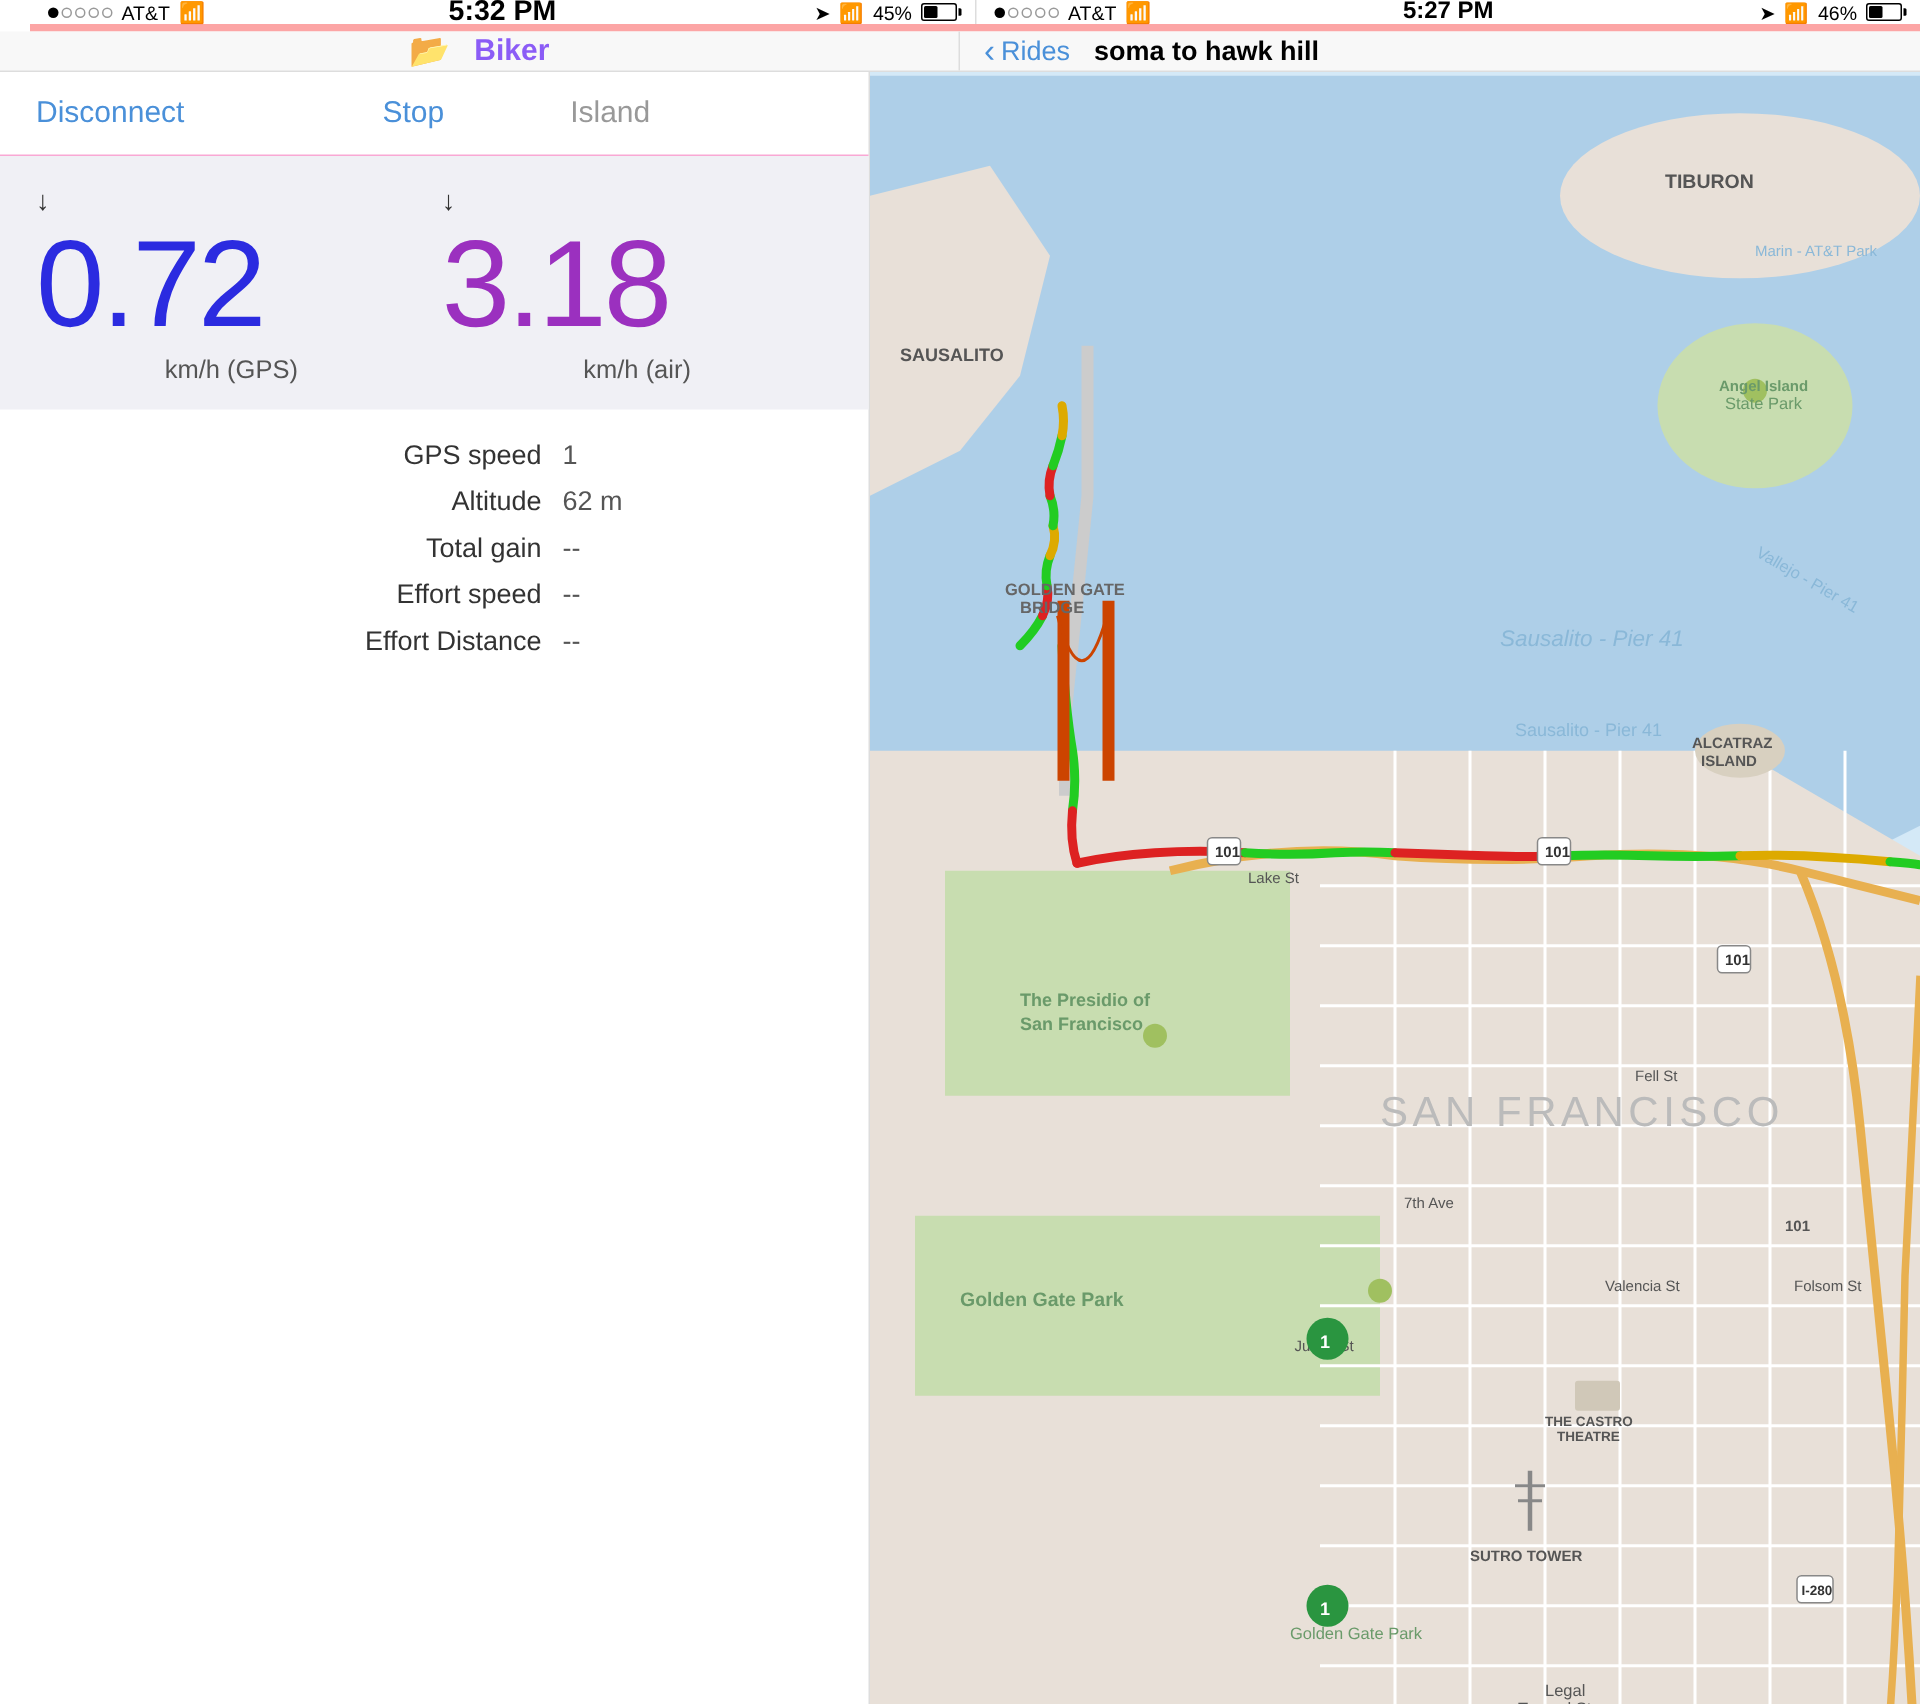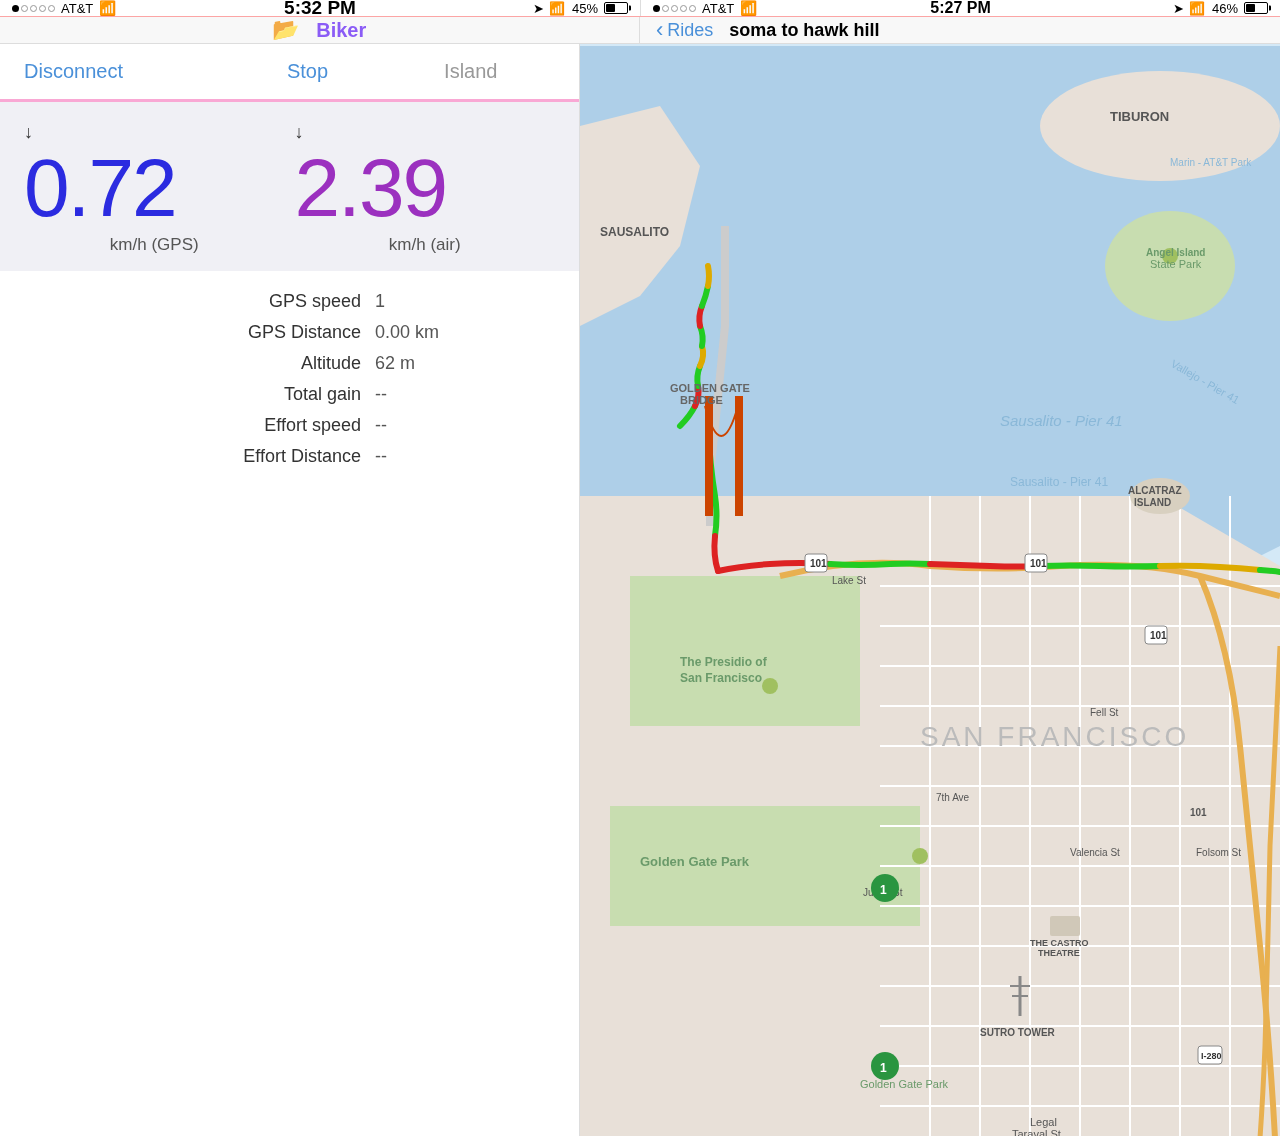--- a/index.html
+++ b/index.html
@@ -11,21 +11,22 @@
       overflow: hidden;
       display: flex;
       flex-direction: column;
     }
 
     
     .status-bar {
       display: flex;
       height: 44px;
       background: #fff;
-      border-bottom: 1px solid #fca5a5;
+      border-bottom: 5px solid #fca5a5;
+      margin-left: 20px;
     }
     .status-bar-left, .status-bar-right {
       width: 640px;
       display: flex;
       align-items: center;
       padding: 0 12px;
       font-size: 13px;
       font-weight: 500;
     }
     .status-bar-left {
@@ -150,22 +151,22 @@
       display: flex;
       flex-direction: column;
       border-right: 1px solid #ddd;
     }
 
     
     .action-buttons {
       display: flex;
       align-items: center;
       padding: 16px 24px;
-      gap: 116px;
-      border-bottom: 3px solid #f9a8d4;
+      gap: 84px;
+      border-bottom: 1px solid #f9a8d4;
     }
     .btn-disconnect {
       color: #4a90d9;
       font-size: 20px;
       font-weight: 400;
       background: none;
       border: none;
       cursor: pointer;
     }
     .btn-stop {
@@ -376,33 +377,29 @@
     </div>
 
     <div class="speed-display">
       <div class="speed-gps-col">
         <span class="down-arrow">↓</span>
         <span class="speed-value-gps">0.72</span>
         <span class="speed-unit">km/h (GPS)</span>
       </div>
       <div class="speed-air-col">
         <span class="down-arrow">↓</span>
-        <span class="speed-value-air">2.39</span>
+        <span class="speed-value-air">3.18</span>
         <span class="speed-unit">km/h (air)</span>
       </div>
     </div>
 
     <div class="stats-container">
       <div class="stat-row">
         <span class="stat-label">GPS speed</span>
         <span class="stat-value">1</span>
-      </div>
-      <div class="stat-row">
-        <span class="stat-label">GPS Distance</span>
-        <span class="stat-value">0.00 km</span>
       </div>
       <div class="stat-row">
         <span class="stat-label">Altitude</span>
         <span class="stat-value">62 m</span>
       </div>
       <div class="stat-row">
         <span class="stat-label">Total gain</span>
         <span class="stat-value">--</span>
       </div>
       <div class="stat-row">

